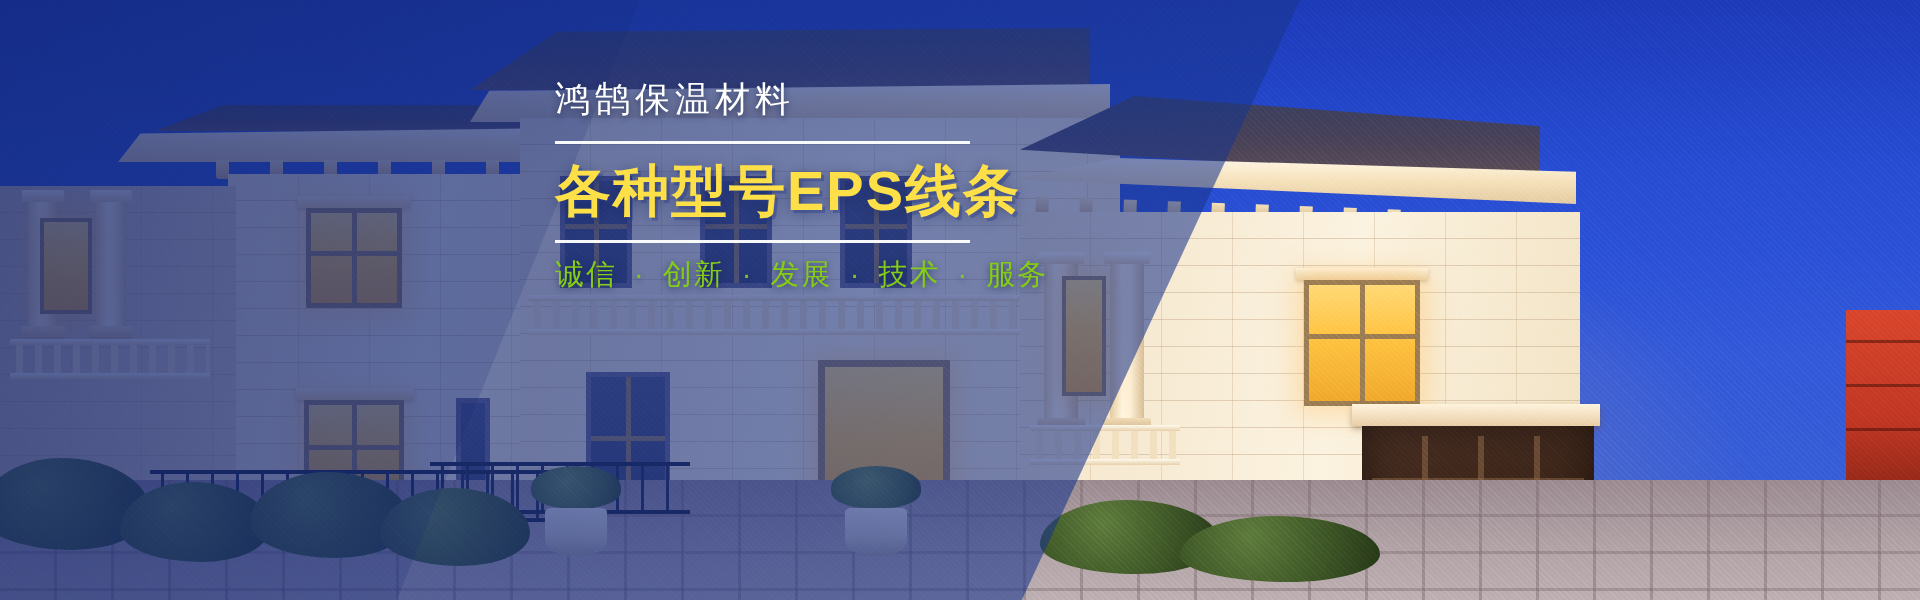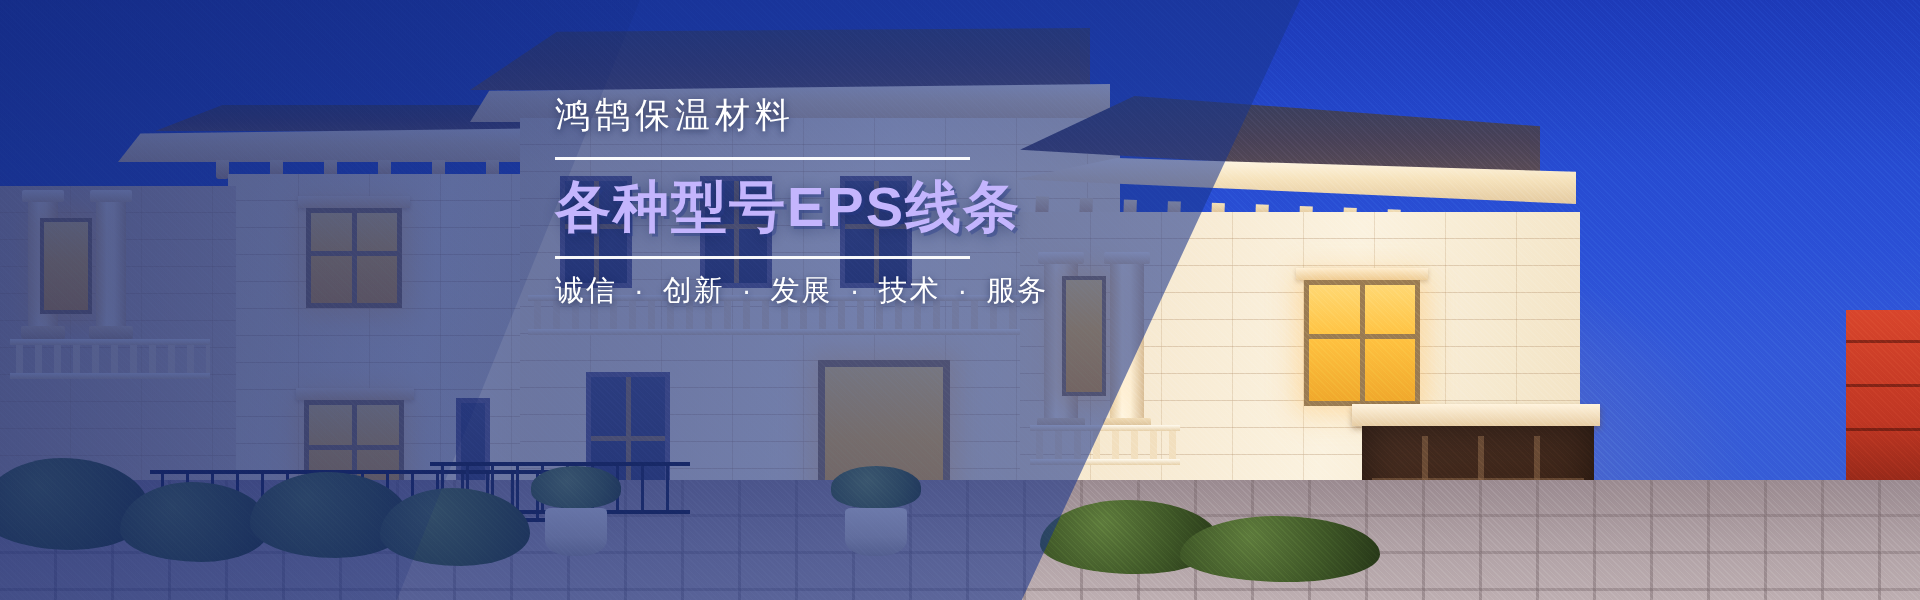--- a/index.html
+++ b/index.html
@@ -227,43 +227,43 @@
   }
   .overlay2 {
     position:absolute; left:0; top:0; width:640px; height:600px;
     background:linear-gradient(100deg, rgba(16,36,112,.34) 0%, rgba(16,36,112,.10) 100%);
     -webkit-clip-path: polygon(0 0, 100% 0, 62% 100%, 0 100%);
     clip-path: polygon(0 0, 100% 0, 62% 100%, 0 100%);
   }
 
   
   .textblock {
-    position:absolute; left:555px; top:96px; width:700px;
+    position:absolute; left:555px; top:80px; width:700px;
   }
   .brand {
     font-size:35px; line-height:1.1; color:#ffffff;
     letter-spacing:5px; font-weight:400;
     text-shadow:0 2px 7px rgba(8,20,60,.65);
   }
   .divider-top {
     width:415px; height:3px; margin:22px 0 16px 0;
     background:#ffffff; opacity:.96;
   }
   .headline {
     font-size:56px; line-height:1.12; font-weight:bold;
-    color:#c4b5fd; letter-spacing:2px;
+    color:#fde047; letter-spacing:2px;
     text-shadow:3px 3px 0 rgba(40,60,140,.40), 0 3px 14px rgba(10,24,70,.45);
     white-space:nowrap;
   }
   .divider-bot {
     width:415px; height:3px; margin:18px 0 14px 0;
     background:#ffffff; opacity:.96;
   }
   .tagline {
-    font-size:29px; line-height:1.2; color:#ffffff;
+    font-size:29px; line-height:1.2; color:#84cc16;
     letter-spacing:2px;
     text-shadow:0 2px 7px rgba(8,20,60,.6);
     white-space:nowrap;
   }
   .tagline .dot { margin:0 7px; opacity:.95; }
 </style>
 </head>
 <body>
 
 <div id="banner">

